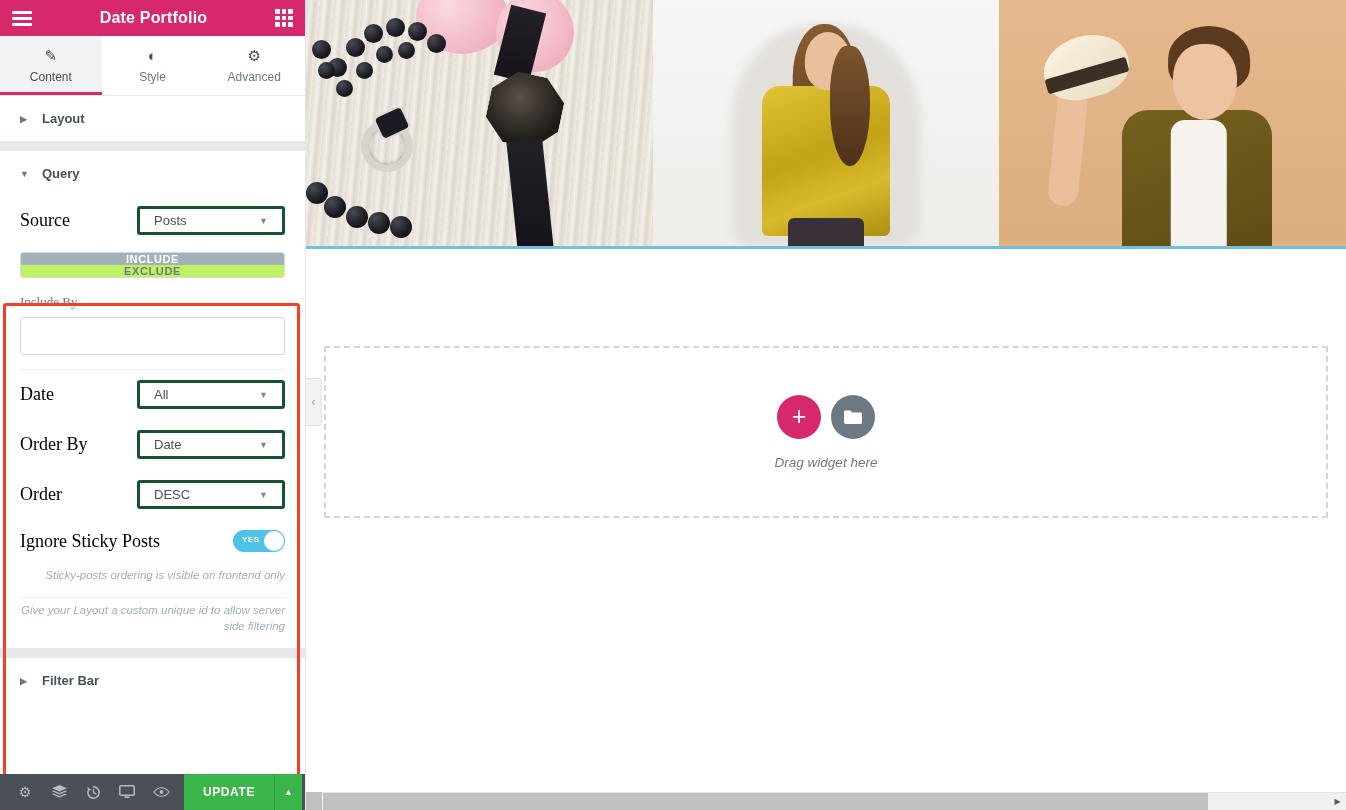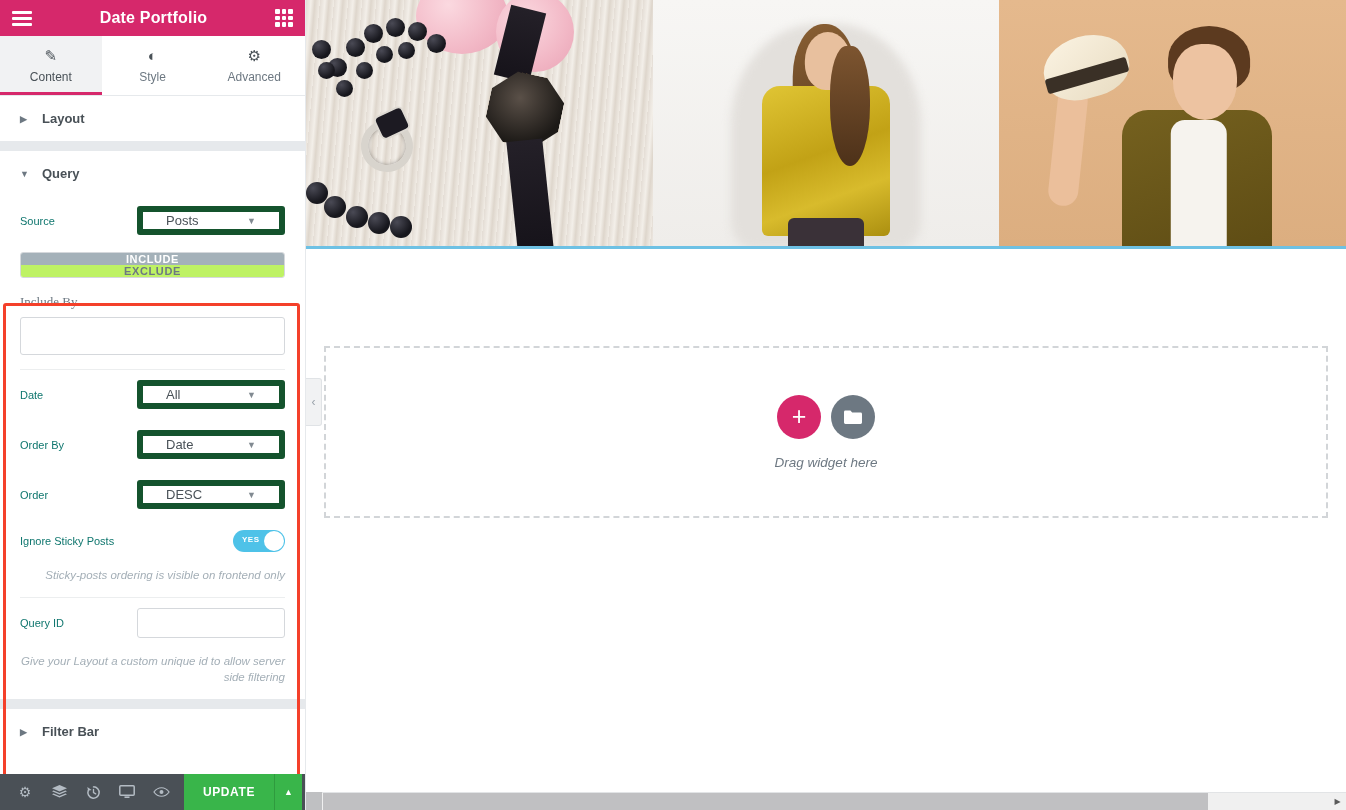--- a/index.html
+++ b/index.html
@@ -44,25 +44,25 @@
     height:45px; display:flex; align-items:center; gap:14px;
     padding:0 20px; font-size:13px; font-weight:bold; color:#495157;
     background:#fff; cursor:pointer;
   }
   .section-head .caret { font-size:9px; color:#6d7882; width:8px; }
   .sep { height:10px; background:#e6e9ec; }
   .sep-thin { height:1px; background:#eceeef; margin:0 20px; }
 
   .ctl-wrap { padding:0 20px; }
   .ctl { display:flex; align-items:center; justify-content:space-between; padding:10px 0 11px; }
-  .ctl-label { font-size:11px; color:#0f766e; }
+  .ctl-label { font-size:18px; color:#000000;font-family:Liberation Serif, serif; }
   .select {
-    width:148px; height:29px; border:6px solid #14532d; border-radius:3px;
+    width:148px; height:29px; border:3px solid #14532d; border-radius:3px;
     background:#fff; display:flex; align-items:center; justify-content:space-between;
-    padding:0 23px; font-size:13px; color:#495157; cursor:pointer;
+    padding:0 14px; font-size:13px; color:#495157; cursor:pointer;
   }
   .select .arr { color:#818a91; font-size:9px; }
 
   .seg { display:flex; margin:6px 0 4px; border-radius:3px; overflow:hidden; border:1px solid #d5d8dc;flex-direction:column; }
   .seg div { flex:1; height:30px; display:flex; align-items:center; justify-content:center;
              font-size:11px; font-weight:bold; letter-spacing:.6px; cursor:pointer; }
   .seg .on { background:#a4b1b9; color:#fff; }
   .seg .off { background:#bef264; color:#6d7882; }
 
   .field-label { font-size:13px; color:#6d7882; padding:12px 0 7px;font-family:Liberation Serif, serif; }
@@ -295,24 +295,20 @@
             <span class="knob"></span>
           </div>
         </div>
 
         <div class="help">Sticky-posts ordering is visible on frontend only</div>
       </div>
 
       <div class="sep-thin"></div>
 
       <div class="ctl-wrap">
-        <div class="ctl">
-          <span class="ctl-label">Query ID</span>
-          <div class="text-input small"></div>
-        </div>
         <div class="help">Give your Layout a custom unique id to allow server side filtering</div>
       </div>
 
       <div class="sep"></div>
 
       <div class="section-head">
         <span class="caret">▶</span>
         <span>Filter Bar</span>
       </div>
 

